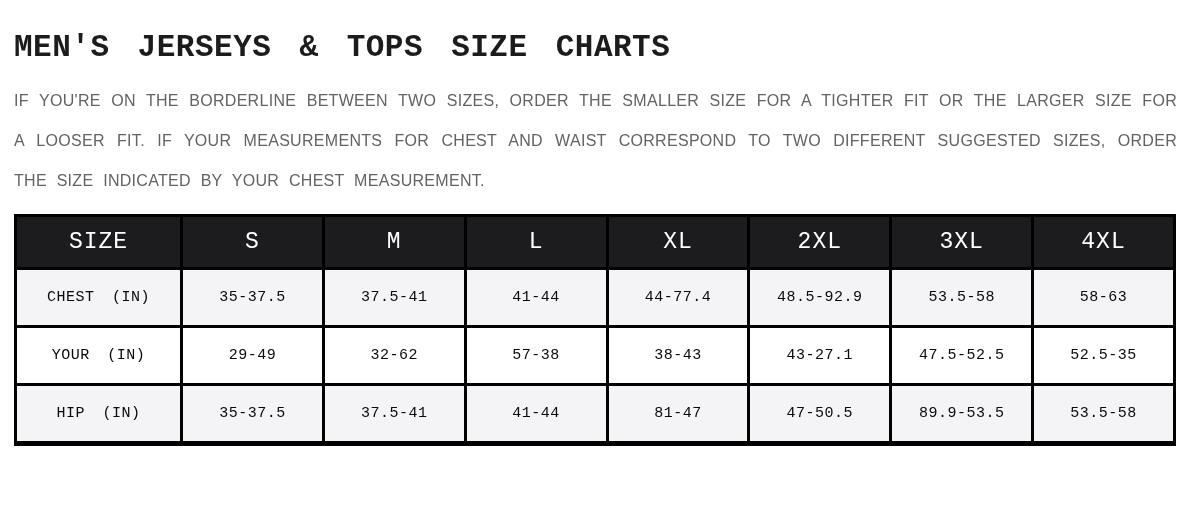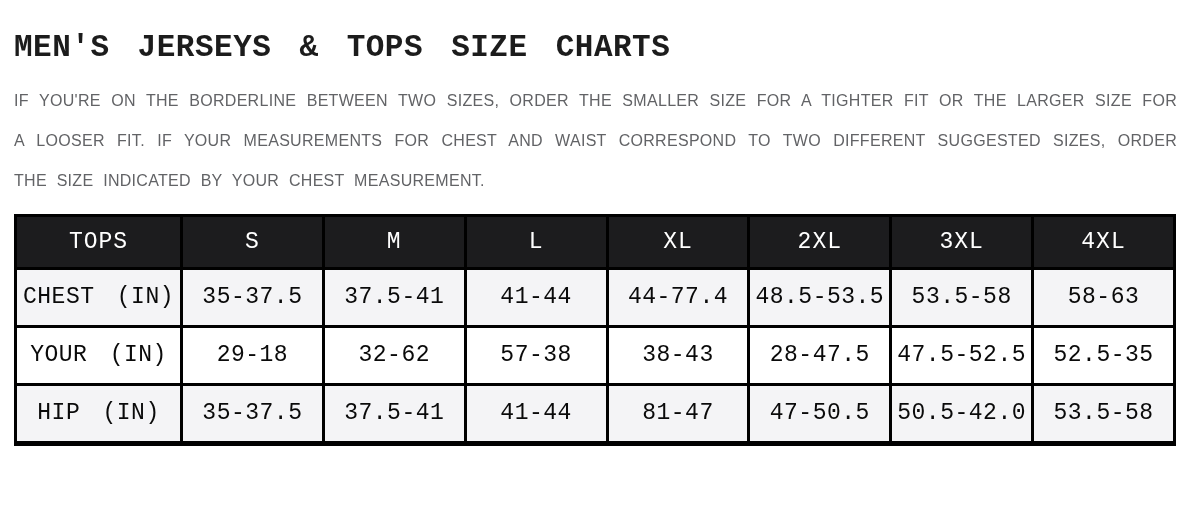--- a/index.html
+++ b/index.html
@@ -50,21 +50,21 @@
   .size-chart th {
     background: #1c1c1e;
     color: #ffffff;
     font-weight: normal;
     font-size: 23px;
     height: 48px;
     border: 3px solid #000000;
     letter-spacing: 1px;
   }
   .size-chart td {
-    font-size: 23px;
+    font-size: 15px;
     height: 53px;
     border: 3px solid #000000;
     color: #0a0a0a;
     letter-spacing: 0.5px;
   }
   .size-chart td.row-label { word-spacing: 8px; }
   .size-chart tbody tr:nth-child(odd)  { background: #f4f4f6; }
   .size-chart tbody tr:nth-child(even) { background: #ffffff; }
 </style>
 </head>
@@ -74,56 +74,56 @@
   <h1 class="title">MEN'S JERSEYS &amp; TOPS SIZE CHARTS</h1>
 
   <p class="note">IF YOU'RE ON THE BORDERLINE BETWEEN TWO SIZES, ORDER THE SMALLER SIZE FOR A TIGHTER FIT OR THE LARGER SIZE FOR A LOOSER FIT. IF YOUR MEASUREMENTS FOR CHEST AND WAIST CORRESPOND TO TWO DIFFERENT SUGGESTED SIZES, ORDER THE SIZE INDICATED BY YOUR CHEST MEASUREMENT.</p>
 
   <table class="size-chart">
     <colgroup>
       <col class="first-col">
     </colgroup>
     <thead>
       <tr>
-          <th>TOPS</th>
+          <th>SIZE</th>
           <th>S</th>
           <th>M</th>
           <th>L</th>
           <th>XL</th>
           <th>2XL</th>
           <th>3XL</th>
           <th>4XL</th>
         </tr>
     </thead>
     <tbody>
         <tr>
           <td class="row-label">CHEST (IN)</td>
           <td>35-37.5</td>
           <td>37.5-41</td>
           <td>41-44</td>
           <td>44-77.4</td>
-          <td>48.5-53.5</td>
+          <td>48.5-92.9</td>
           <td>53.5-58</td>
           <td>58-63</td>
         </tr>
         <tr>
           <td class="row-label">YOUR (IN)</td>
-          <td>29-18</td>
+          <td>29-49</td>
           <td>32-62</td>
           <td>57-38</td>
           <td>38-43</td>
-          <td>28-47.5</td>
+          <td>43-27.1</td>
           <td>47.5-52.5</td>
           <td>52.5-35</td>
         </tr>
         <tr>
           <td class="row-label">HIP (IN)</td>
           <td>35-37.5</td>
           <td>37.5-41</td>
           <td>41-44</td>
           <td>81-47</td>
           <td>47-50.5</td>
-          <td>50.5-42.0</td>
+          <td>89.9-53.5</td>
           <td>53.5-58</td>
         </tr>
       </tbody>
   </table>
 </div>
 
 </body></html>

